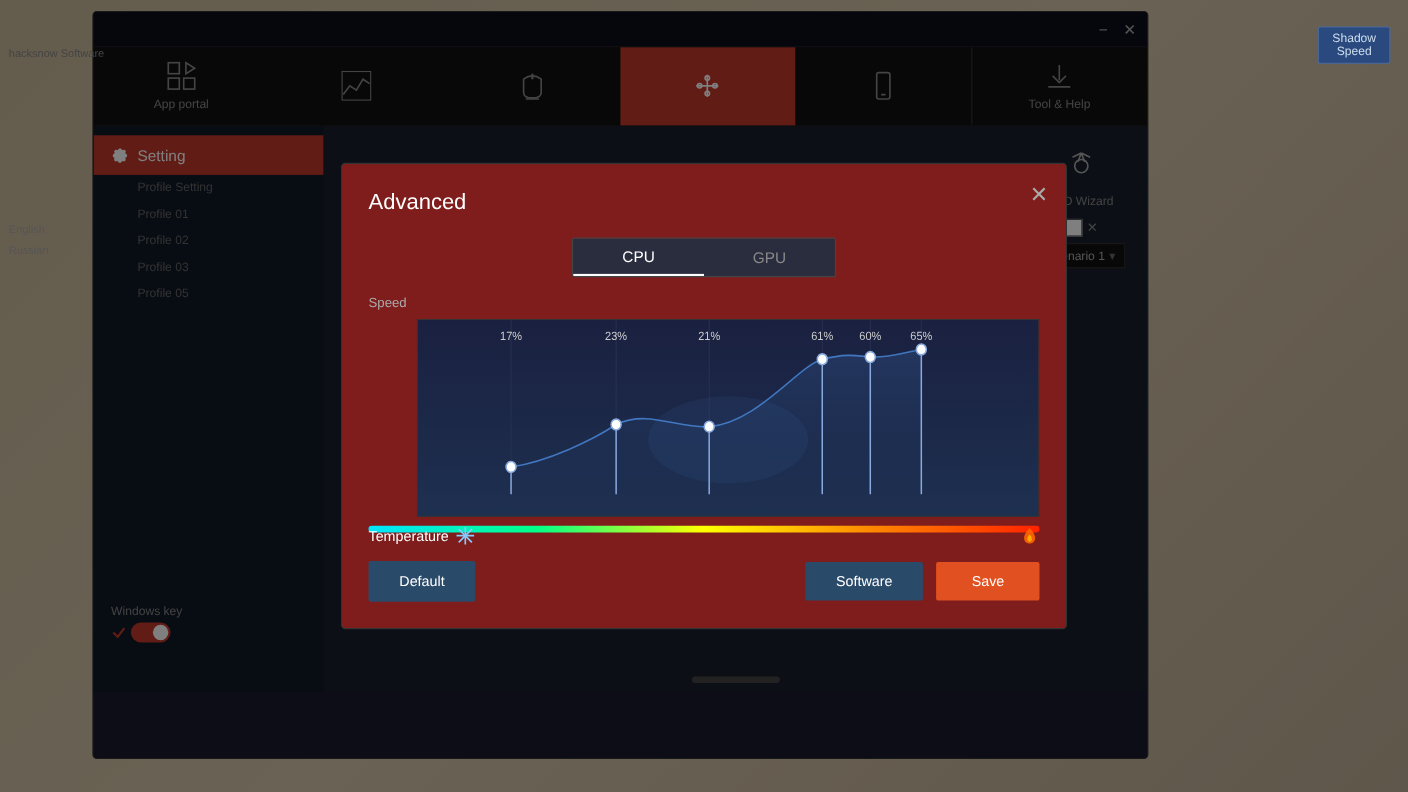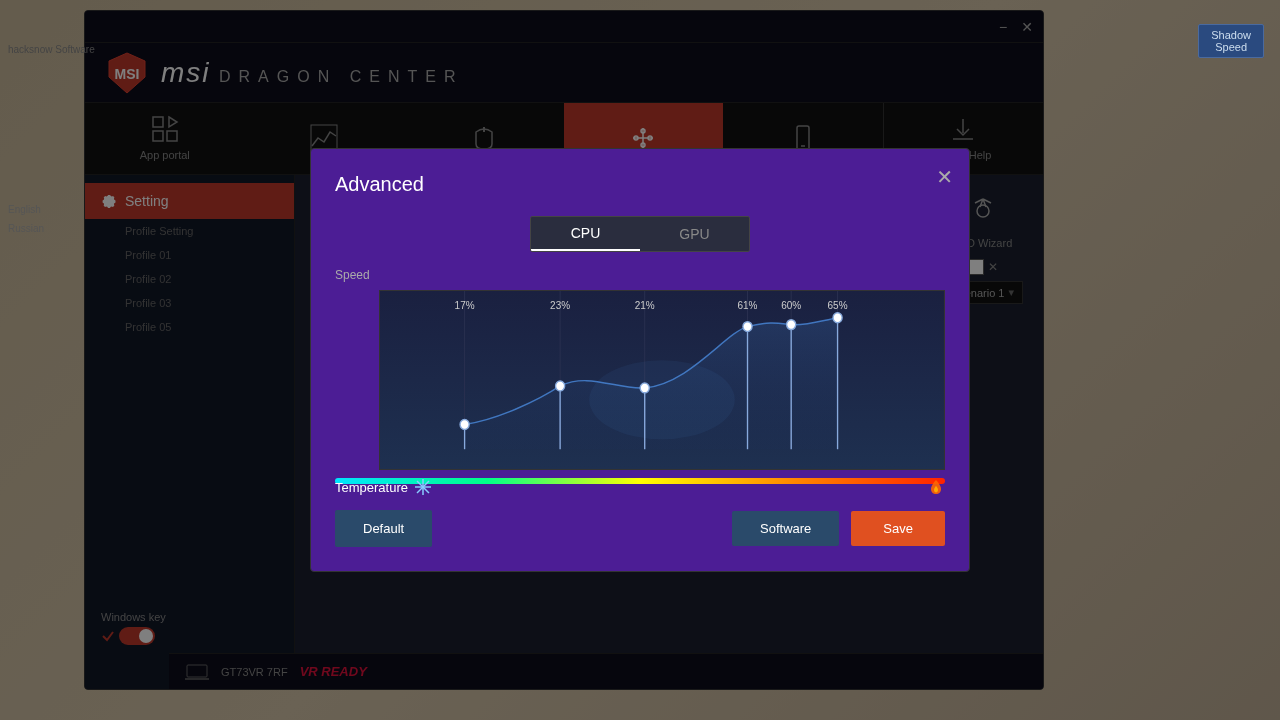--- a/index.html
+++ b/index.html
@@ -197,21 +197,21 @@
     .modal-overlay {
       position: absolute;
       inset: 0;
       background: rgba(0,0,0,0.5);
       display: flex;
       align-items: center;
       justify-content: center;
       z-index: 100;
     }
     .modal {
-      background: #4c1d95;
+      background: #7f1d1d;
       border: 1px solid #333;
       border-radius: 4px;
       width: 660px;
       padding: 24px;
       position: relative;
     }
     .modal-title {
       color: #fff;
       font-size: 20px;
       font-weight: 400;
@@ -228,21 +228,21 @@
       cursor: pointer;
     }
 
     
     .tab-group {
       display: flex;
       margin-bottom: 16px;
       border: 1px solid #444;
       border-radius: 2px;
       overflow: hidden;
-      width: 220px;
+      width: 240px;
       margin-left: auto;
       margin-right: auto;
     }
     .tab-btn {
       flex: 1;
       padding: 8px 0;
       text-align: center;
       font-size: 14px;
       cursor: pointer;
       border: none;
@@ -435,33 +435,20 @@
 
 <div class="msi-window">
 
   <div class="title-bar">
     <div class="title-bar-controls">
       <button class="title-btn">−</button>
       <button class="title-btn">✕</button>
     </div>
   </div>
 
-  <div class="msi-header">
-    <div class="msi-logo">
-
-      <svg class="msi-shield" viewBox="0 0 44 44">
-        <polygon points="22,2 40,10 40,26 22,42 4,26 4,10" fill="#c0392b" stroke="#e04030" stroke-width="1"></polygon>
-        <text x="22" y="28" text-anchor="middle" fill="white" font-size="14" font-weight="bold">MSI</text>
-      </svg>
-      <div>
-        <span class="msi-text">msi</span>
-        <span class="dragon-center-text">DRAGON CENTER</span>
-      </div>
-    </div>
-  </div>
 
   <div class="nav-tabs">
 
     <div class="nav-tab">
       <svg viewBox="0 0 28 28" fill="none">
         <rect x="2" y="2" width="10" height="10" stroke="#888" stroke-width="1.5" fill="none"></rect>
         <polygon points="18,2 26,7 18,12" stroke="#888" stroke-width="1.5" fill="none"></polygon>
         <rect x="2" y="16" width="10" height="10" stroke="#888" stroke-width="1.5" fill="none"></rect>
         <rect x="16" y="16" width="10" height="10" stroke="#888" stroke-width="1.5" fill="none"></rect>
       </svg>
@@ -555,28 +542,20 @@
           <div class="scenario-selector">
             <span>Scenario 1</span>
             <span style="color:#666;">▾</span>
           </div>
         </div>
       </div>
       <div class="content-scrollbar"></div>
     </div>
   </div>
 
-  <div class="bottom-bar">
-    <svg width="24" height="18" viewBox="0 0 24 18">
-      <rect x="2" y="2" width="20" height="12" rx="1" stroke="#666" stroke-width="1" fill="none"></rect>
-      <line x1="0" y1="16" x2="24" y2="16" stroke="#666" stroke-width="1.5"></line>
-    </svg>
-    <span style="color:#888;font-size:11px;">GT73VR 7RF</span>
-    <span class="vr-ready">VR READY</span>
-  </div>
 </div>
 
 <div class="hacksnow-text">hacksnow Software</div>
 
 <div class="left-panel-texts">
   <span>English</span>
   <span>Russian</span>
 </div>
 
 <div class="modal-overlay">

